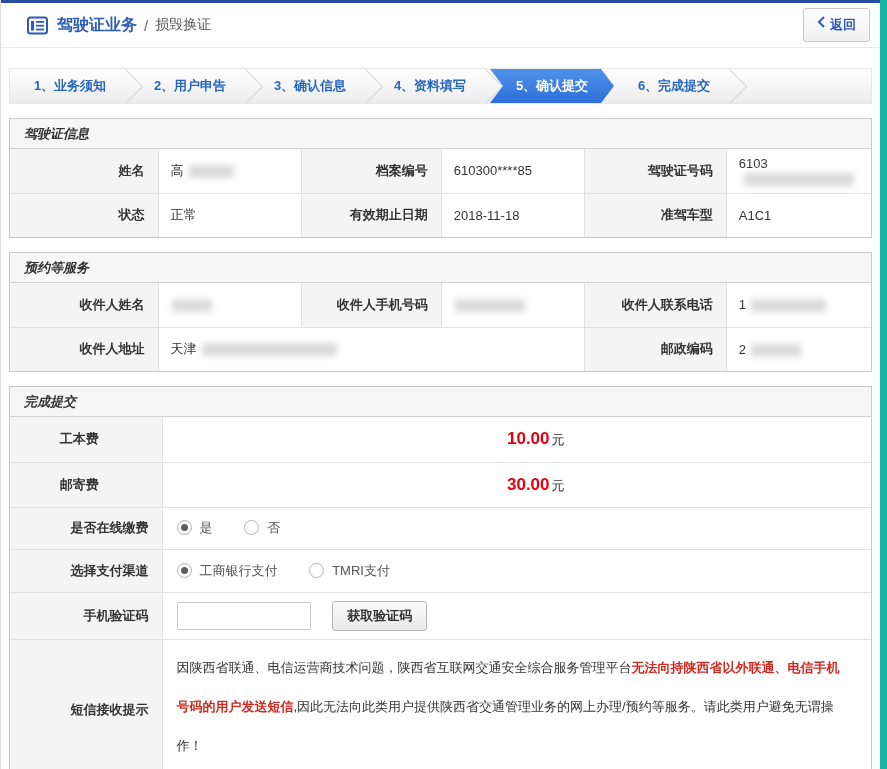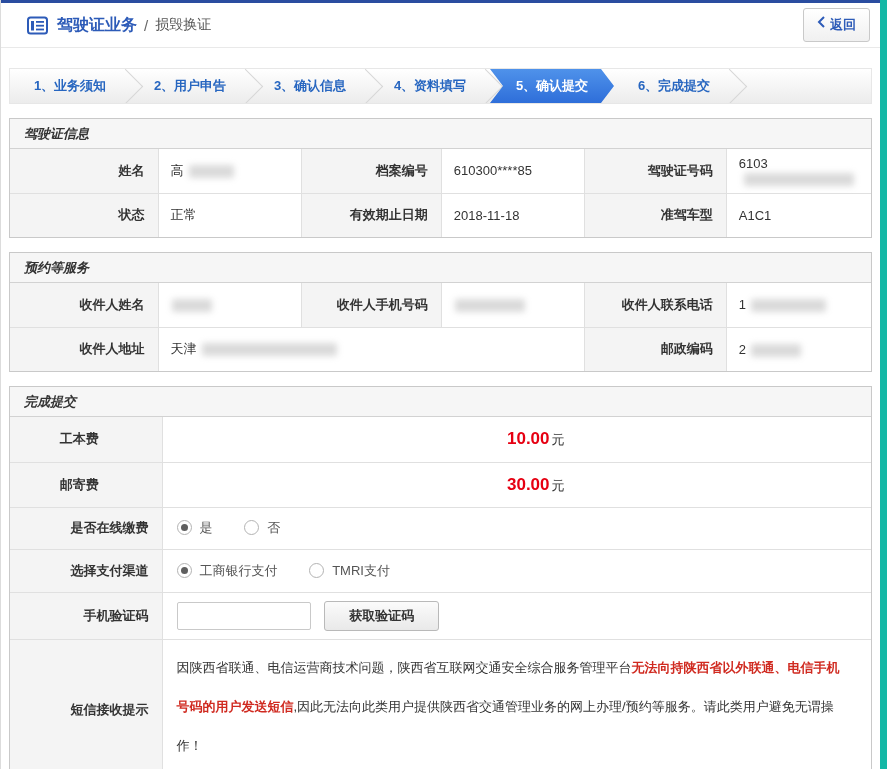--- a/index.html
+++ b/index.html
@@ -65,21 +65,21 @@
 
   .radio { width:15px; height:15px; border:1px solid #b3b3b3; border-radius:50%; background:#fff;
            display:inline-block; vertical-align:-3px; position:relative; cursor:pointer; }
   .radio.checked::after { content:""; position:absolute; left:3px; top:3px; width:7px; height:7px;
            border-radius:50%; background:#5f5f5f; }
   .opt-label { margin-left:8px; color:#555; }
   .opt-group { margin-right:28px; display:inline-block; }
 
   .code-input { width:134px; height:28px; border:1px solid #c9c9c9; border-radius:2px;
                 padding:0 6px; font-size:13px; color:#333; vertical-align:middle; }
-  .code-btn { height:30px; padding:0 24px; margin-left:10px; vertical-align:middle; cursor:pointer;
+  .code-btn { height:30px; padding:0 14px; margin-left:18px; vertical-align:middle; cursor:pointer;
               background:linear-gradient(#fbfbfb,#e9e9e9); border:1px solid #b9b9b9; border-radius:3px;
               font-size:13px; font-weight:bold; color:#333; }
 
   .notice { padding:8px 26px 16px 14px; line-height:39px; font-size:13px; color:#bd5a55; }
   .notice .em { font-weight:bold; color:#d02a20; }
 
   
   .footer { margin-top:12px; height:61px; background:#f4f4f4; border-top:1px solid #dddddd;
             display:flex; align-items:center; justify-content:flex-end; gap:13px; padding-right:60px; }
   .btn-primary { height:29px; padding:0 15px; background:#4285e2; border:1px solid #3a78d0;

